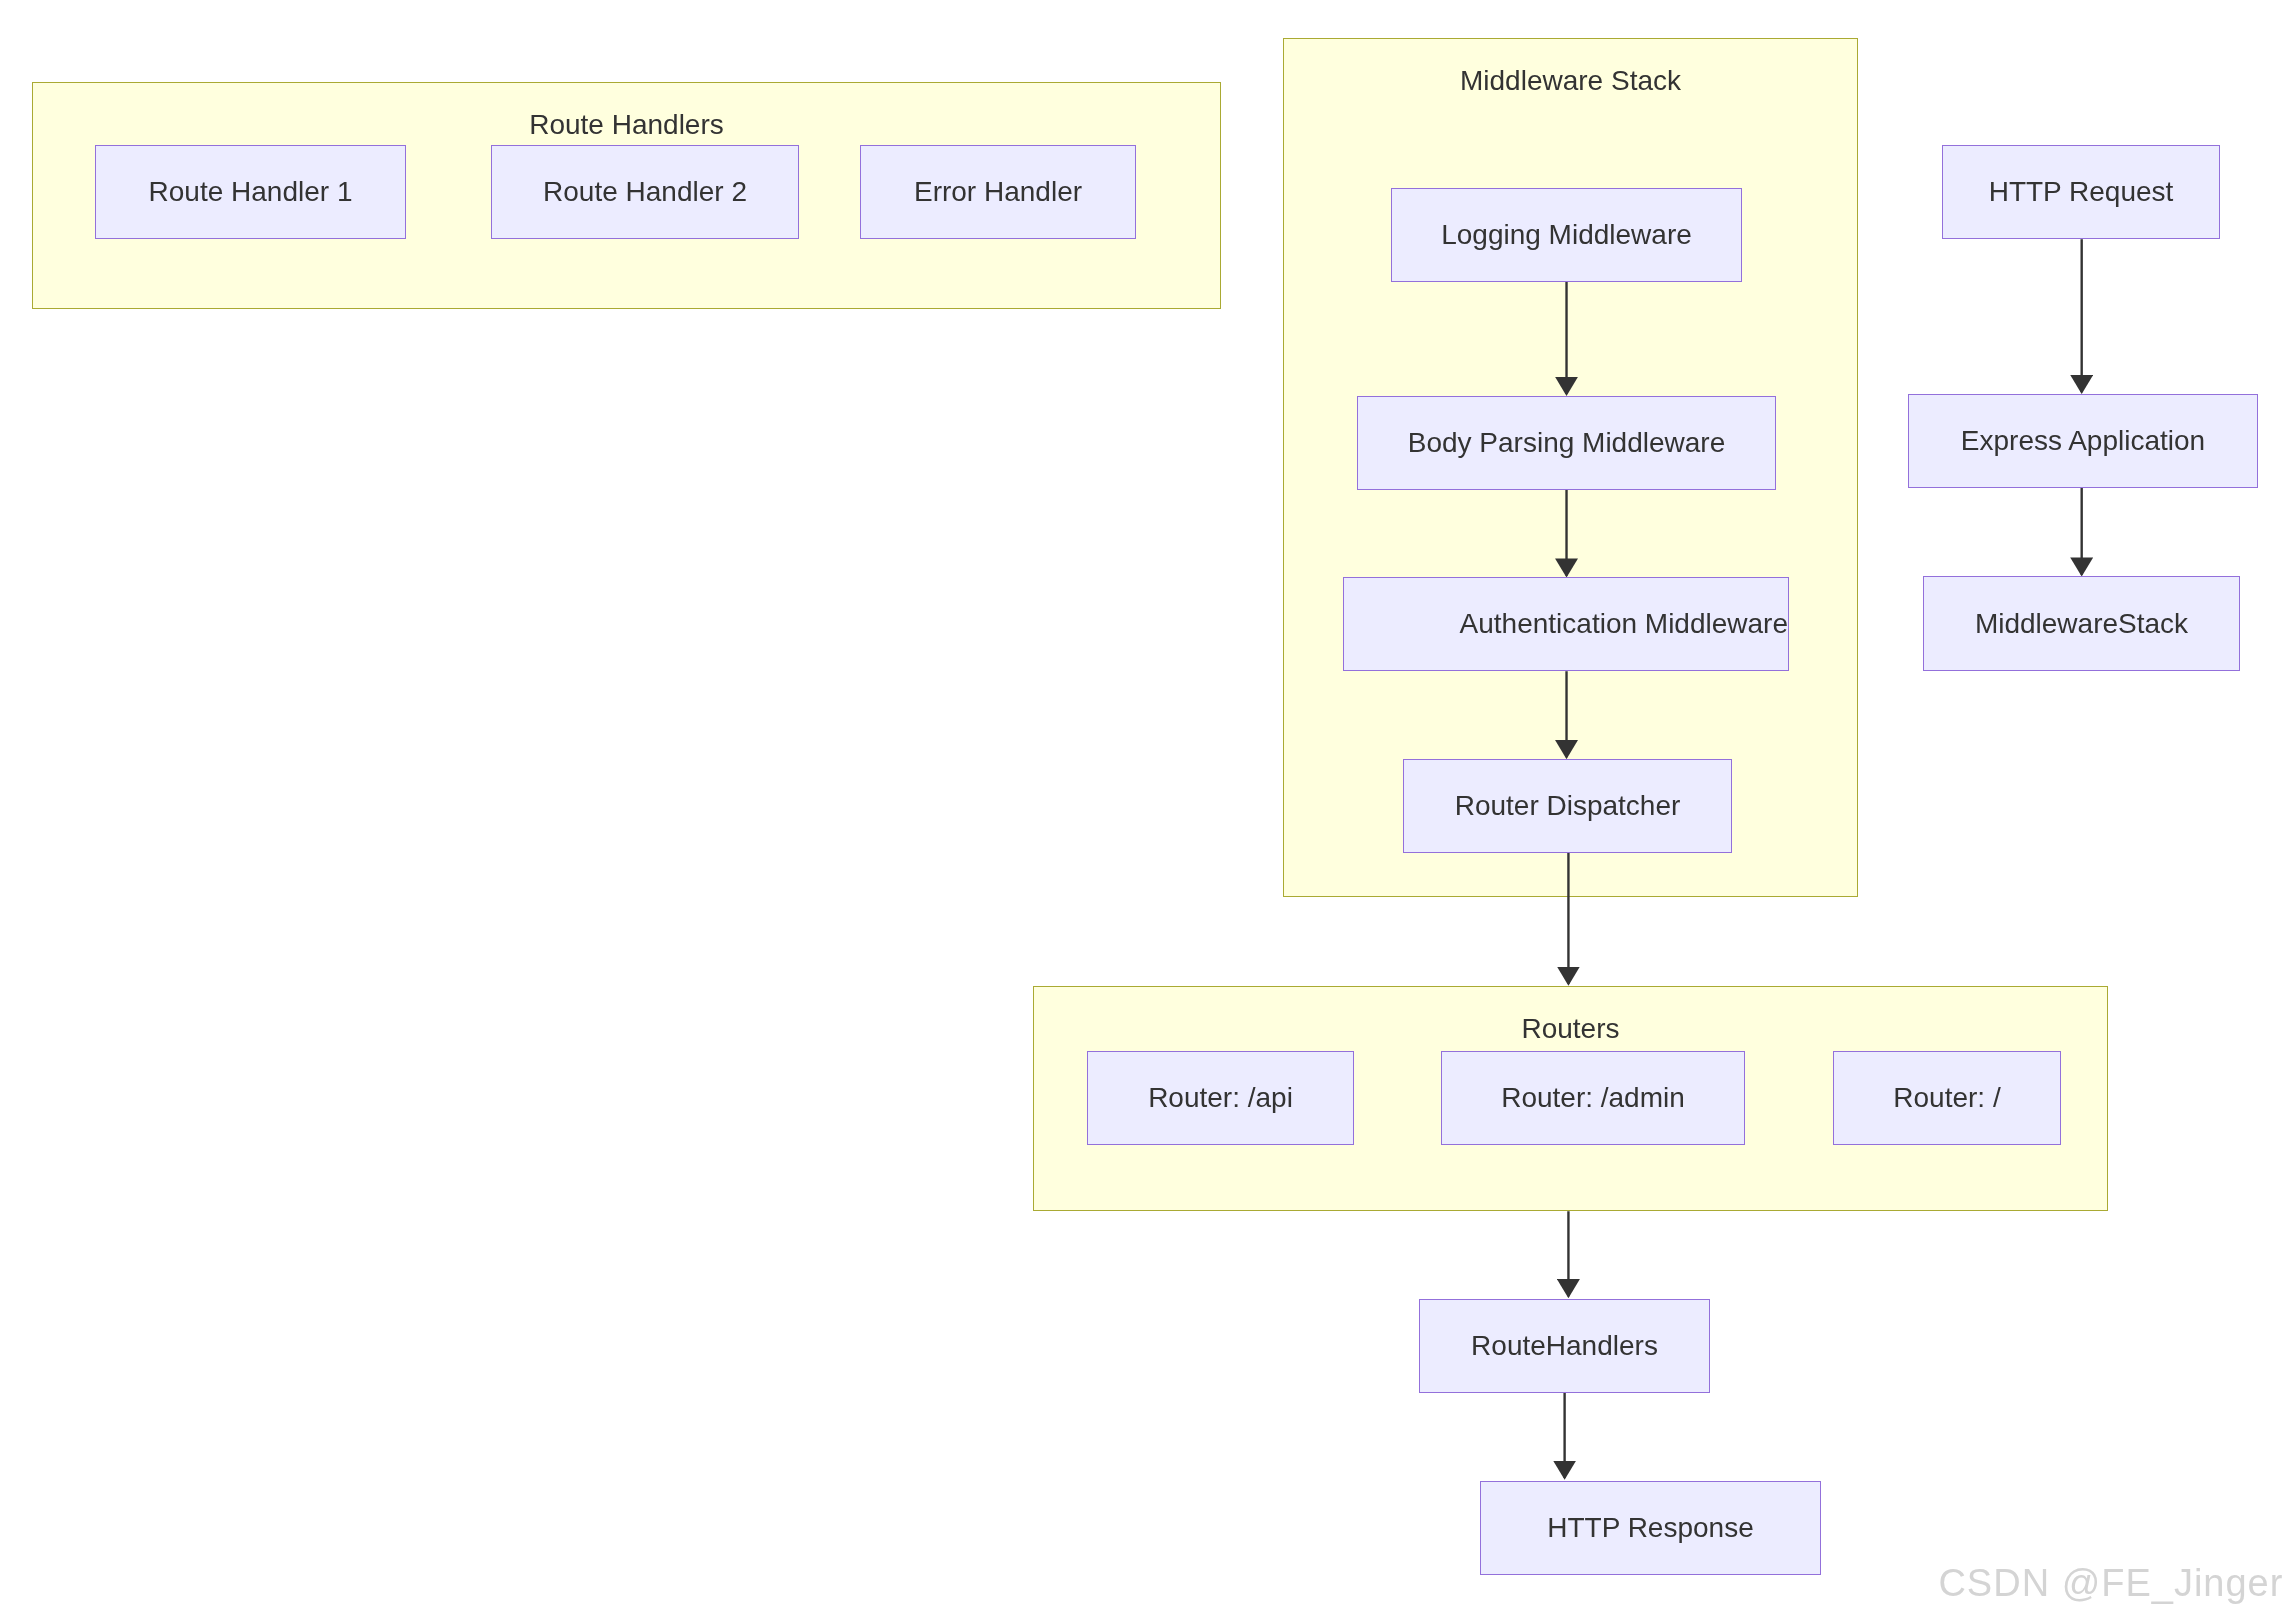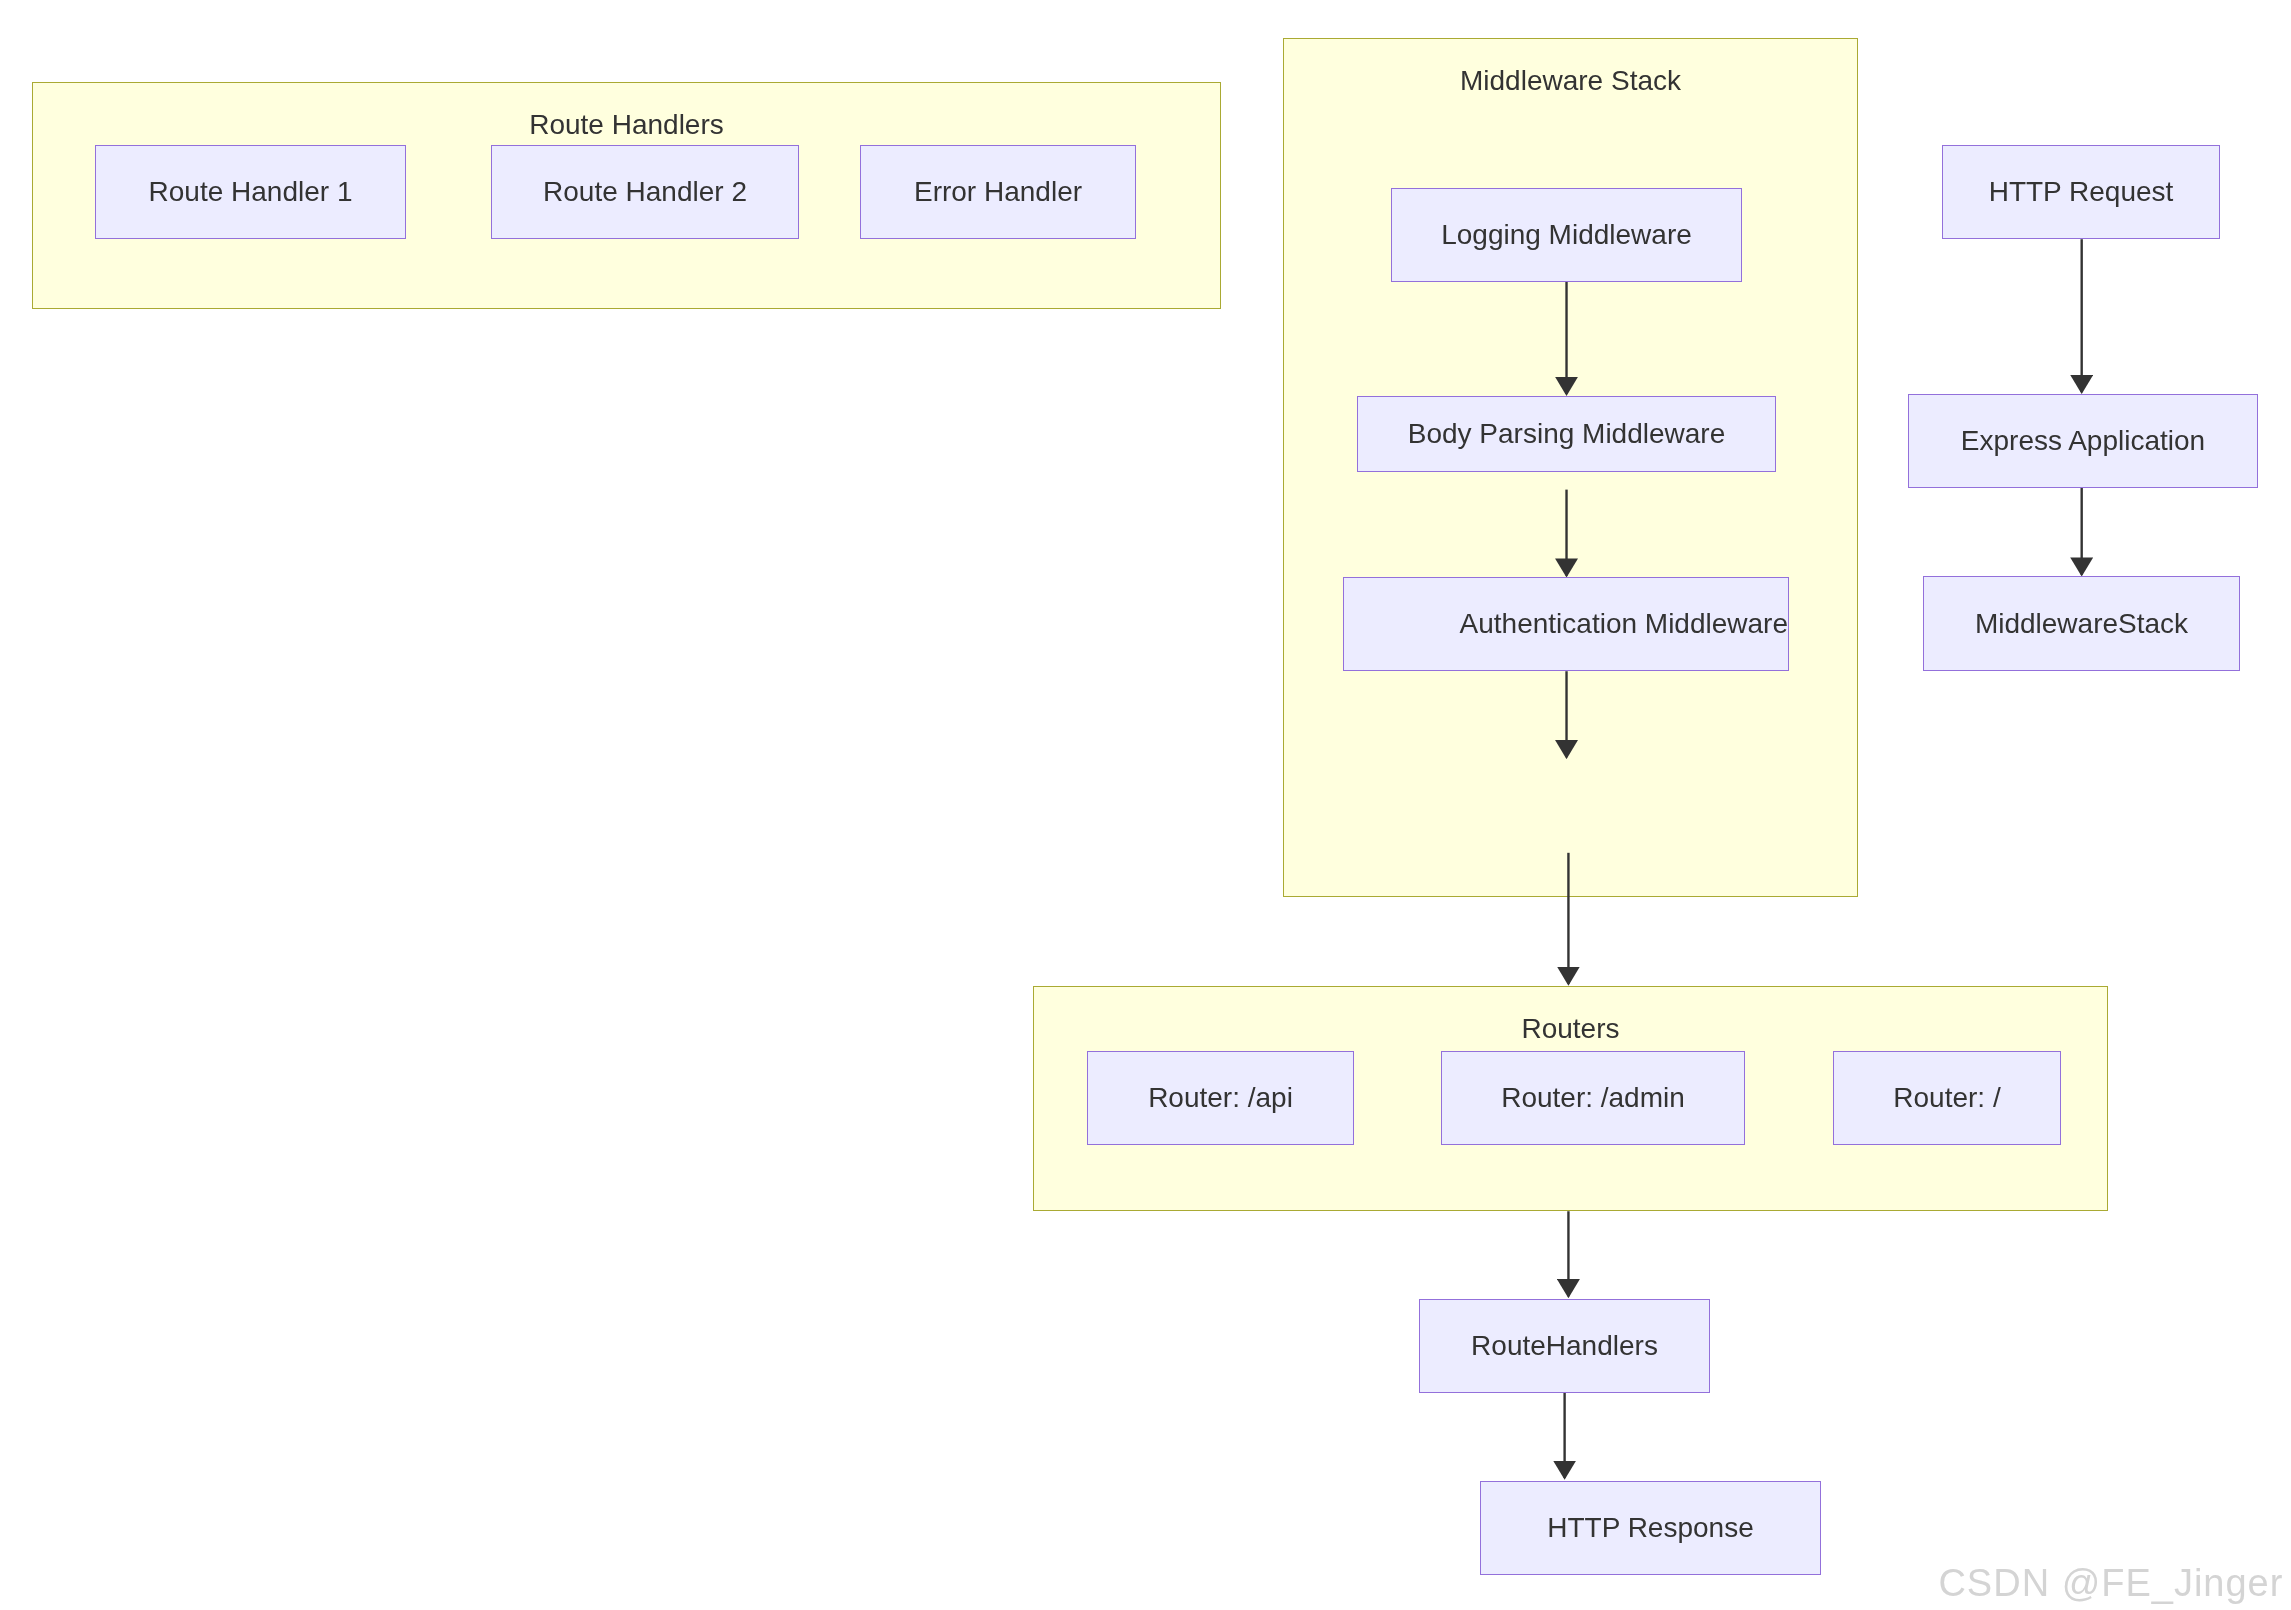--- a/index.html
+++ b/index.html
@@ -89,25 +89,28 @@
   <div class="node" style="left:491px;top:145px;width:308px;height:94px;">
     <span>Route Handler 2</span>
   </div>
   <div class="node" style="left:860px;top:145px;width:276px;height:94px;">
     <span>Error Handler</span>
   </div>
 
   <div class="node" style="left:1391px;top:145px;width:351px;height:94px;margin-top:43px;">
     <span>Logging Middleware</span>
   </div>
-  <div class="node" style="left:1357px;top:396px;width:419px;height:76px;">
+  <div class="node" style="left:1357px;top:396px;width:419px;height:94px;">
     <span>Body Parsing Middleware</span>
   </div>
   <div class="node" style="left:1343px;top:577px;width:446px;height:94px;justify-content:flex-end;">
     <span>Authentication Middleware</span>
+  </div>
+  <div class="node" style="left:1403px;top:759px;width:329px;height:94px;">
+    <span>Router Dispatcher</span>
   </div>
 
   <div class="node" style="left:1942px;top:145px;width:278px;height:94px;">
     <span>HTTP Request</span>
   </div>
   <div class="node" style="left:1908px;top:394px;width:350px;height:94px;">
     <span>Express Application</span>
   </div>
   <div class="node" style="left:1923px;top:576px;width:317px;height:95px;">
     <span>MiddlewareStack</span>

